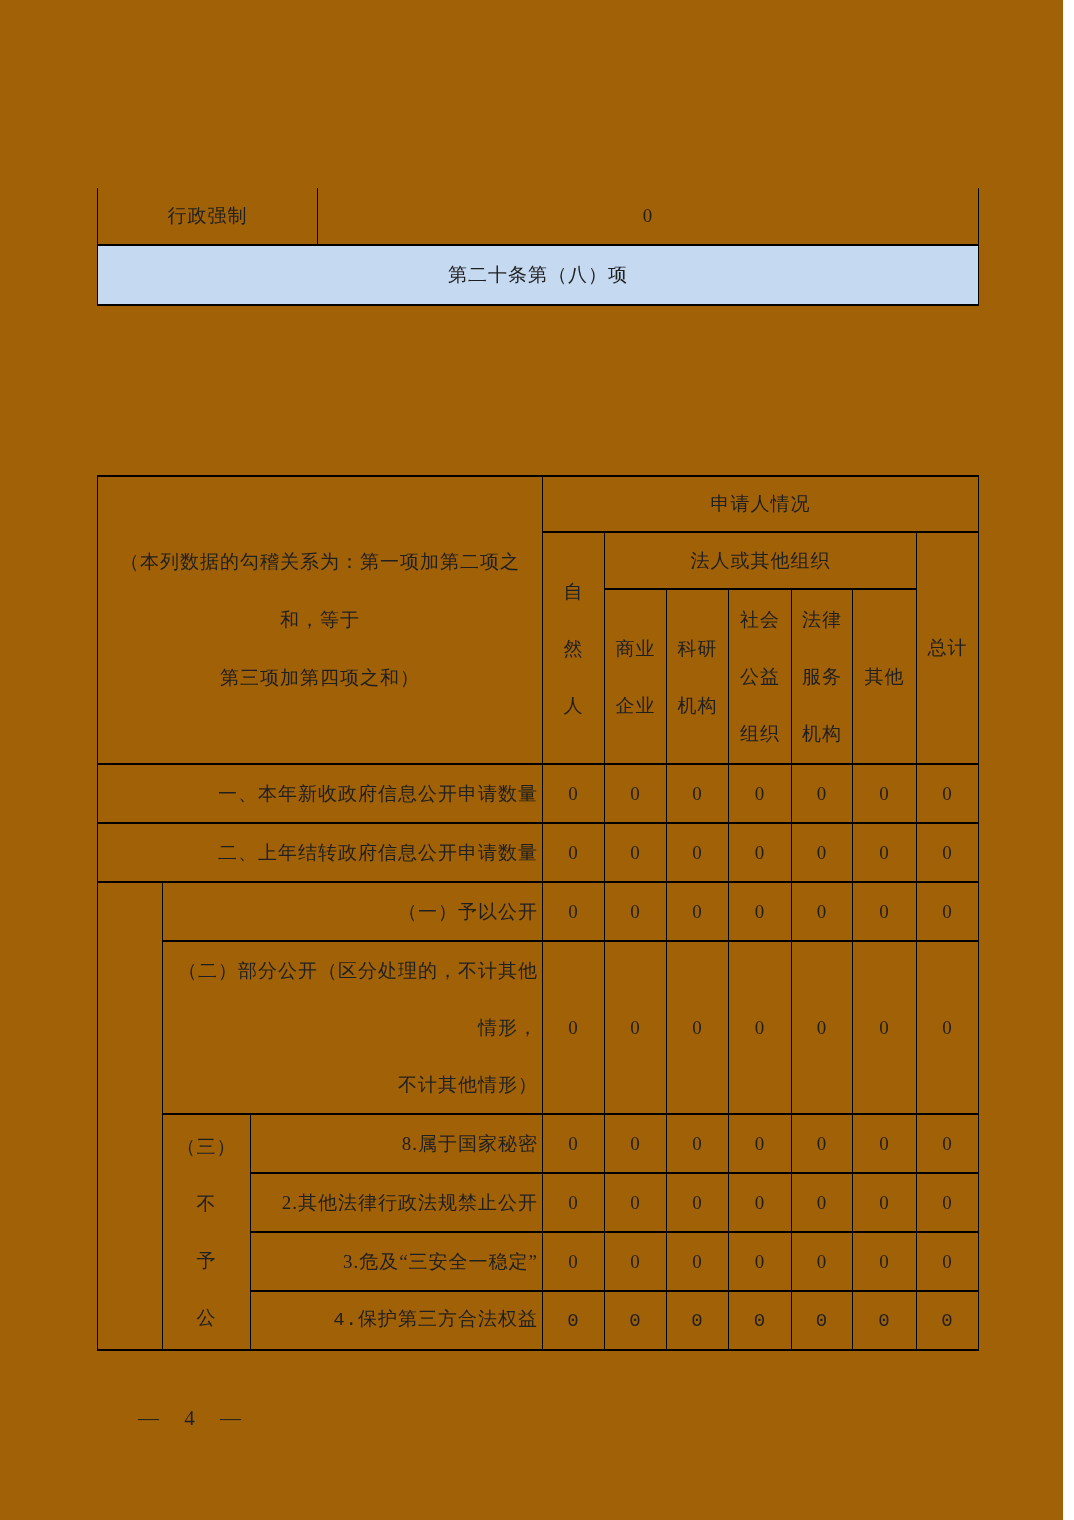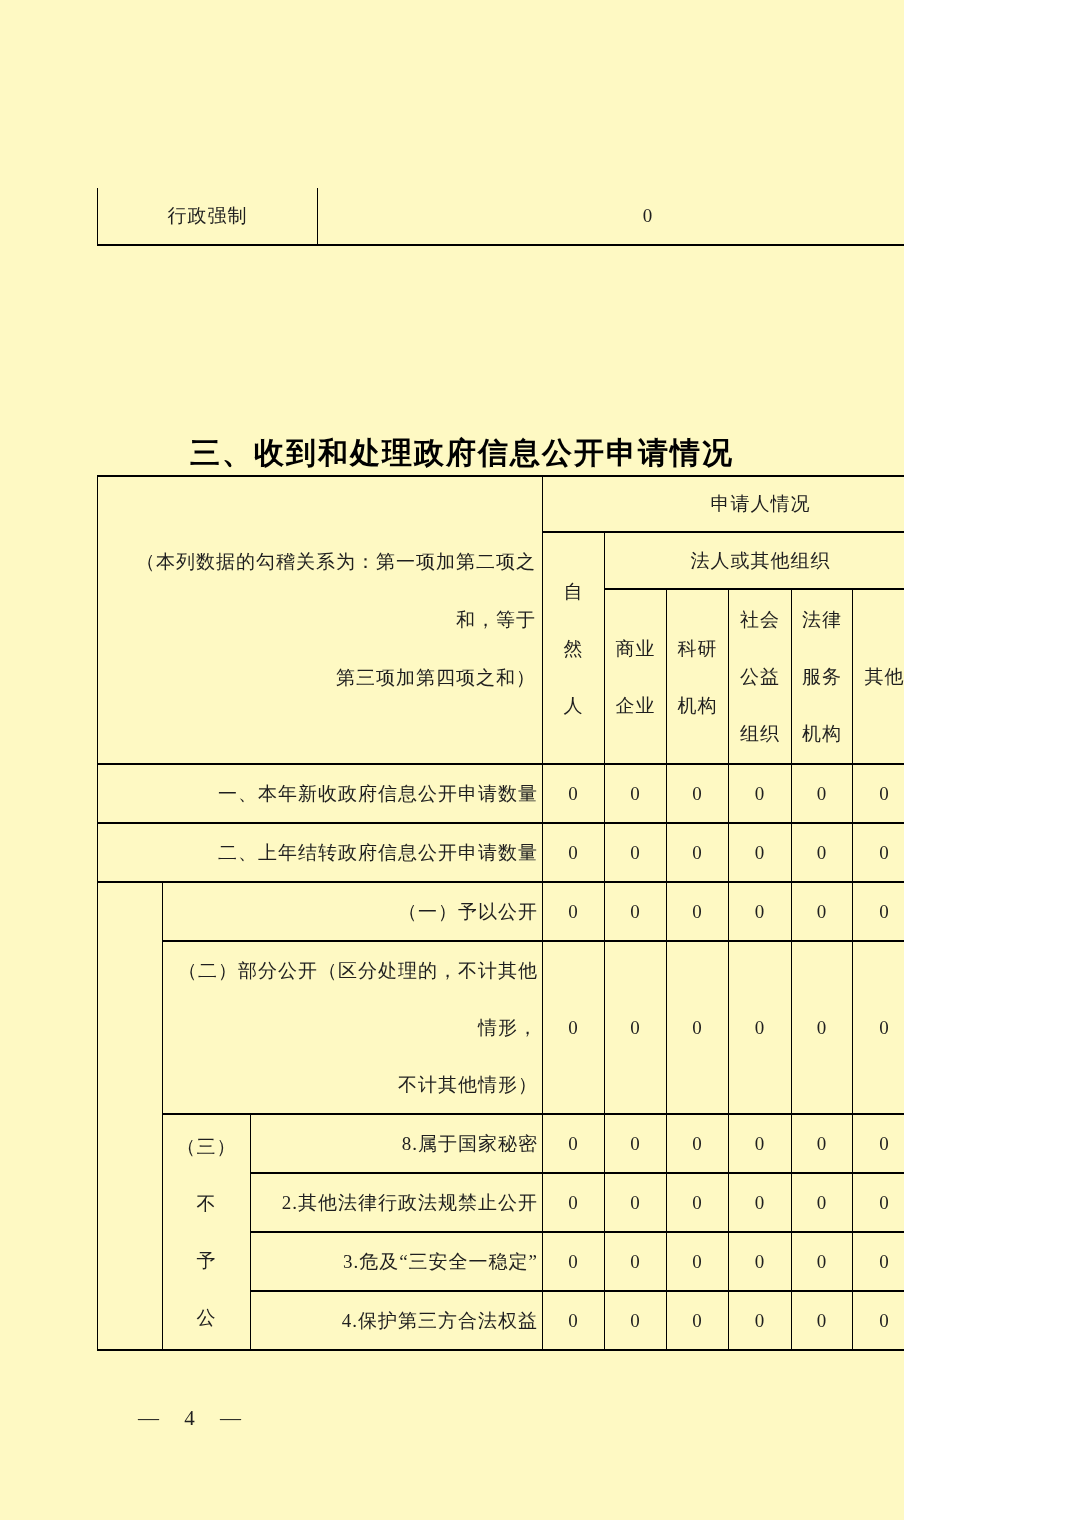--- a/index.html
+++ b/index.html
@@ -1,17 +1,17 @@
 <!DOCTYPE html>
 <html><head>
 <meta charset="utf-8">
 <style>
   html,body { margin:0; padding:0; background:#ffffff; }
   .canvas {
-    position:relative; width:904px; height:1520px; background:#fef9c3;
+    position:relative; width:1063px; height:1520px; background:#a16207;
     font-family:"Liberation Serif","DejaVu Serif",serif; color:#1f1f1f;
     overflow:hidden;
   }
   table { border-collapse:collapse; table-layout:fixed; }
   td {
     border:1.5px solid #000;
     border-top-width:2px; border-bottom-width:2px;
     padding:0; font-size:19px; letter-spacing:1px;
     vertical-align:middle; overflow:hidden;
   }
@@ -39,24 +39,24 @@
   .main-table .h-a { height:56px; }
   .main-table .h-b { height:57px; }
   .main-table .h-c { height:175px; }
   .main-table .r1 { height:54px; }
   .main-table .r2 { height:55px; }
   .main-table .r3 { height:58px; }
   .main-table .r4 { height:154px; }
   .main-table .r5 { height:59px; }
   .main-table .r6 { height:58px; }
   .main-table .r7 { height:57px; }
-  .main-table .r8 { height:57px; }
+  .main-table .r8 { height:57px;font-family:Liberation Mono, monospace; }
 
   .note-cell {
-    text-align:right; padding:2px 6px; white-space:pre-line;
+    text-align:center; padding:2px 6px; white-space:pre-line;
     line-height:58px; vertical-align:middle;
   }
   .ch { text-align:center; }
   .vh { text-align:center; white-space:pre-line; line-height:57px; }
   .label-cell {
     text-align:right; padding-left:6px; padding-right:4px;
     white-space:pre-line; line-height:57px;
   }
   .v { text-align:center; }
 
@@ -75,24 +75,26 @@
   <table class="fee-table">
     <colgroup>
         <col style="width:220px">
         <col style="width:661px">
       </colgroup>
     <tbody>
         <tr class="row-a no-top">
       <td>行政强制</td>
       <td>0</td>
     </tr>
+    <tr class="row-b">
+      <td colspan="2" class="section-band">第二十条第（八）项</td>
+    </tr>
   </tbody>
     </table>
 
-  <div class="section-heading">三、收到和处理政府信息公开申请情况</div>
 
   <table class="main-table">
     <colgroup>
       <col style="width:65px">
         <col style="width:88px">
         <col style="width:292px">
       <col style="width:62px">
         <col style="width:62px">
         <col style="width:62px">
       <col style="width:63px">

